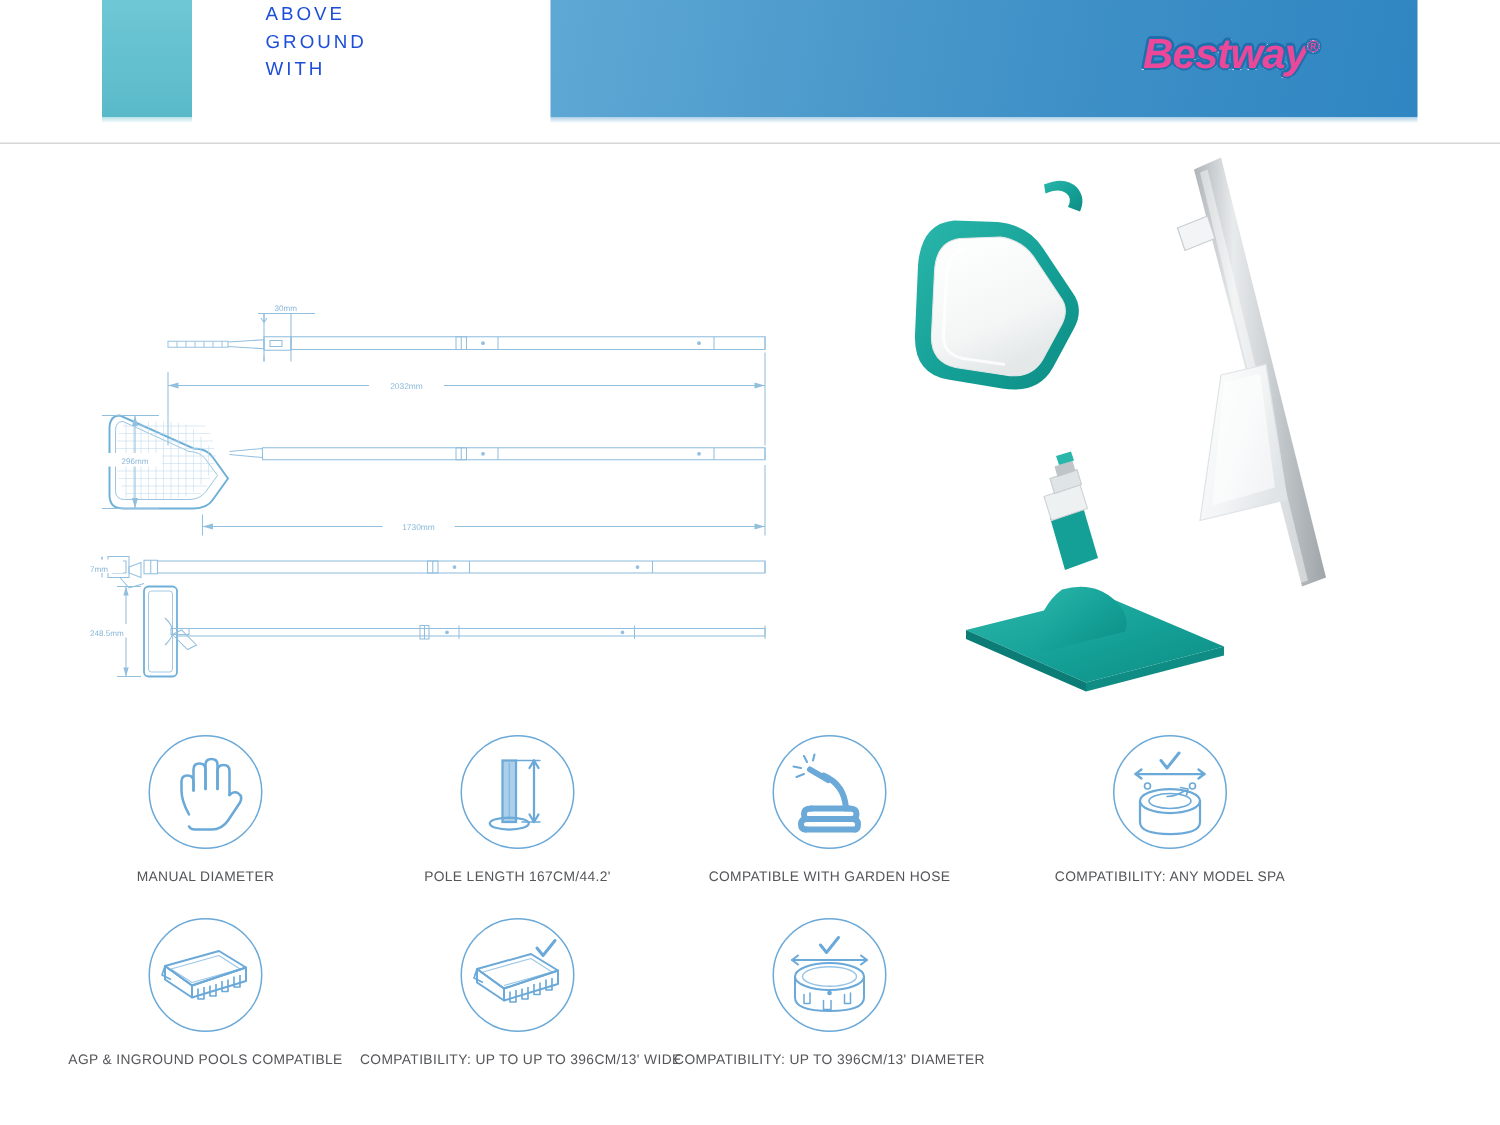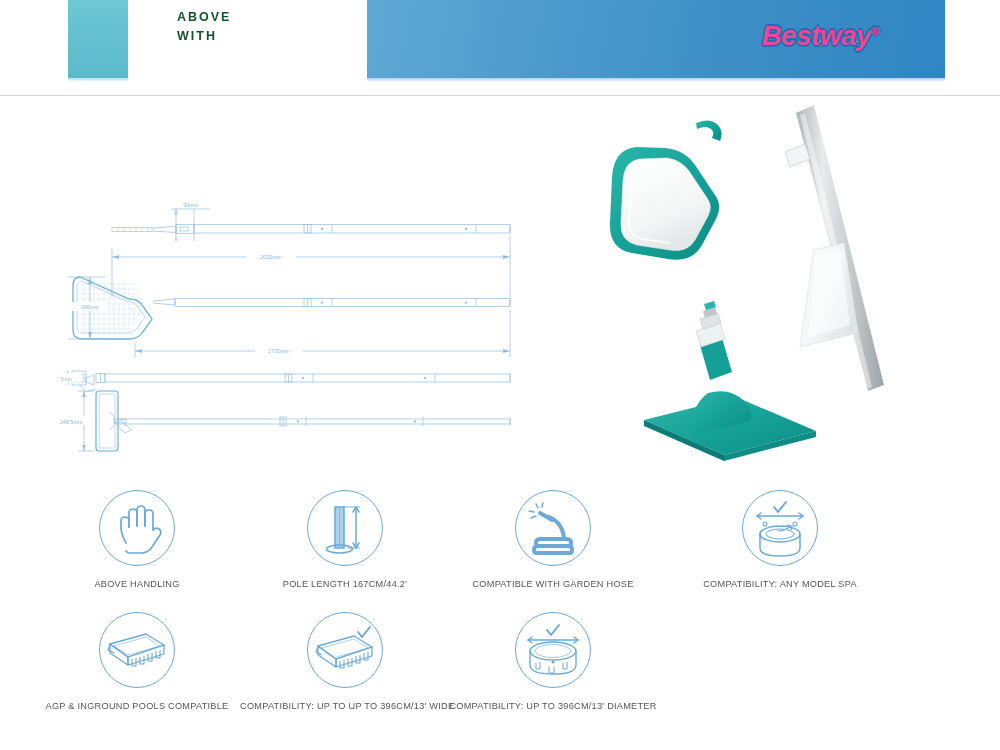--- a/index.html
+++ b/index.html
@@ -58,25 +58,25 @@
     background: linear-gradient(180deg, rgba(47,134,194,0.40), rgba(47,134,194,0));
   }
   .header-rule {
     position: absolute;
     left: 0; top: 95px;
     width: 1000px; height: 1px;
     background: #d7d7d7;
   }
   .header-title {
     position: absolute;
-    left: 177px; top: 8px;
+    left: 177px; top: 0;
     width: 180px;
-    color: #14532d;
+    color: #1d4ed8;
     font-size: 12.5px;
-    font-weight: bold;
+    font-weight: normal;
     letter-spacing: 2.0px;
     line-height: 18.5px;
   }
   .header-title span { display: block; }
 
   .logo {
     position: absolute;
     left: 762px; top: 20px;
     font-size: 28px;
     font-weight: bold;
@@ -159,20 +159,21 @@
 
 <div id="sheet">
 
   <div class="header">
     <div class="band-teal"></div>
     <div class="band-blue"></div>
     <div class="header-rule"></div>
 
     <div class="header-title">
       <span>ABOVE</span>
+      <span>GROUND</span>
       <span>WITH</span>
     </div>
 
     <div class="logo"><span>Bestway</span><span class="reg">®</span></div>
   </div>
 
   <div class="tech-drawing">
     <svg width="500" height="280" viewBox="0 0 500 280" xmlns="http://www.w3.org/2000/svg">
       <g fill="none" stroke="#93bfdf" stroke-width="0.7">
 
@@ -398,21 +399,21 @@
         <svg width="74" height="74" viewBox="0 0 74 74">
           <g fill="none" stroke="#6aa9d8" stroke-width="1.7" stroke-linecap="round" stroke-linejoin="round">
             <path d="M26 52 q-5 -9 -5 -16 l0 -6 q0 -4 4 -4 q4 0 4 4 l0 6"></path>
             <path d="M29 36 l0 -14 q0 -4 4 -4 q4 0 4 4 l0 13"></path>
             <path d="M37 35 l0 -16 q0 -4 4 -4 q4 0 4 4 l0 16"></path>
             <path d="M45 35 l0 -12 q0 -4 4 -4 q4 0 4 4 l0 16"></path>
             <path d="M53 39 q3 -3 6 -1 q3 2 1 6 l-8 12 q-4 6 -11 6 l-11 0 q-3 0 -4 -2"></path>
           </g>
         </svg>
       </div>
-      <div class="cap">ABOVE HANDLING</div>
+      <div class="cap">MANUAL DIAMETER</div>
     </div>
 
     <div class="feature row1 f-c2">
       <div class="disc">
         <svg width="74" height="74" viewBox="0 0 74 74">
           <g fill="none" stroke="#6aa9d8" stroke-width="1.5" stroke-linecap="round">
             <rect x="27" y="16" width="9" height="41" fill="#6aa9d8" opacity="0.55" stroke="none"></rect>
             <rect x="27" y="16" width="9" height="41"></rect>
             <ellipse cx="31.5" cy="58" rx="13" ry="4"></ellipse>
             <line x1="31.5" y1="18" x2="31.5" y2="55" stroke-width="0.9" opacity="0.6"></line>

